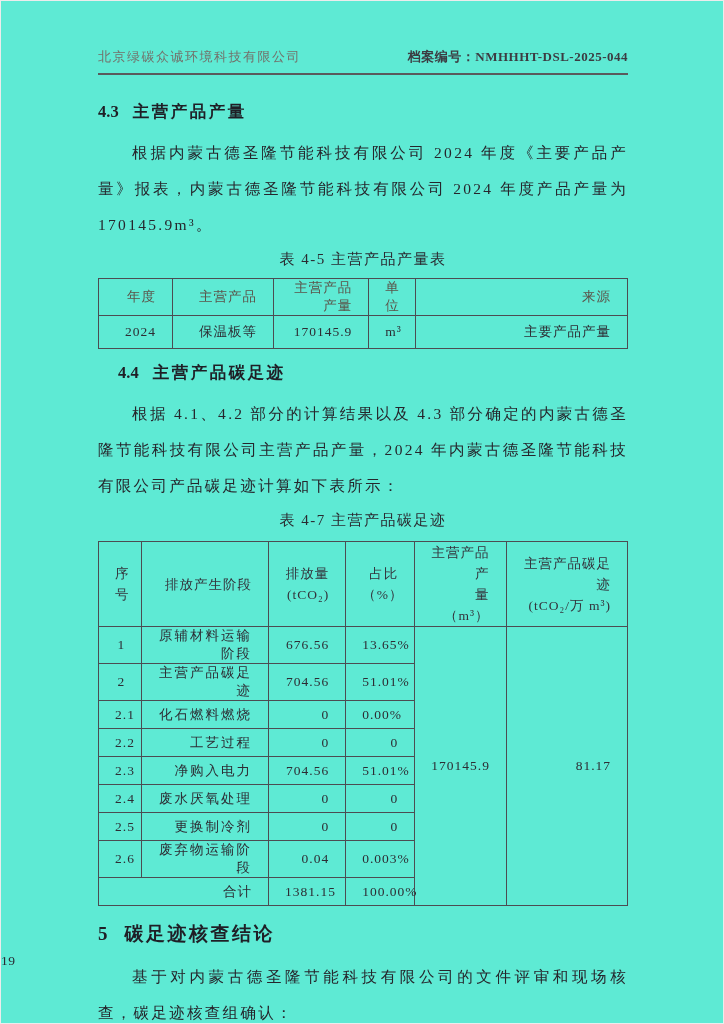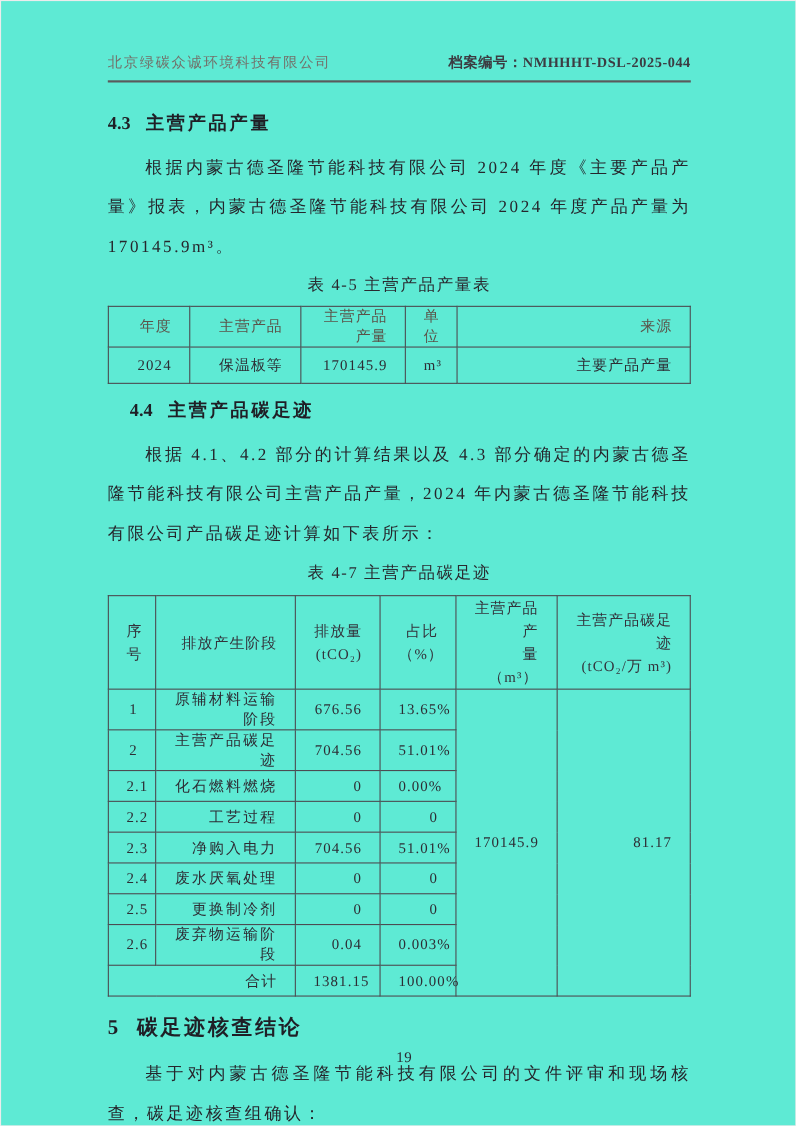--- a/index.html
+++ b/index.html
@@ -55,22 +55,22 @@
   }
   .t46 th{height:30px;color:#5b5349;}
   .t46 td{height:32px;}
   .t47 th{height:54px;line-height:21px;color:#33333b;}
   .t47 td{height:27px;}
   .th-line{display:block;}
   .t47 .stage-cell{letter-spacing:2px;}
 
   
   .page-no{
-    position:absolute;left:11px;right:0;bottom:54px;
-    text-align:center;font-size:13.5px;color:#2a2a33;letter-spacing:0.5px;
+    position:absolute;left:0;right:0;bottom:54px;
+    text-align:left;font-size:13.5px;color:#2a2a33;letter-spacing:0.5px;
   }
 </style>
 </head>
 <body>
 
 <div class="page">
   <div class="content">
 
     <div class="doc-header">
       <span class="company">北京绿碳众诚环境科技有限公司</span>

